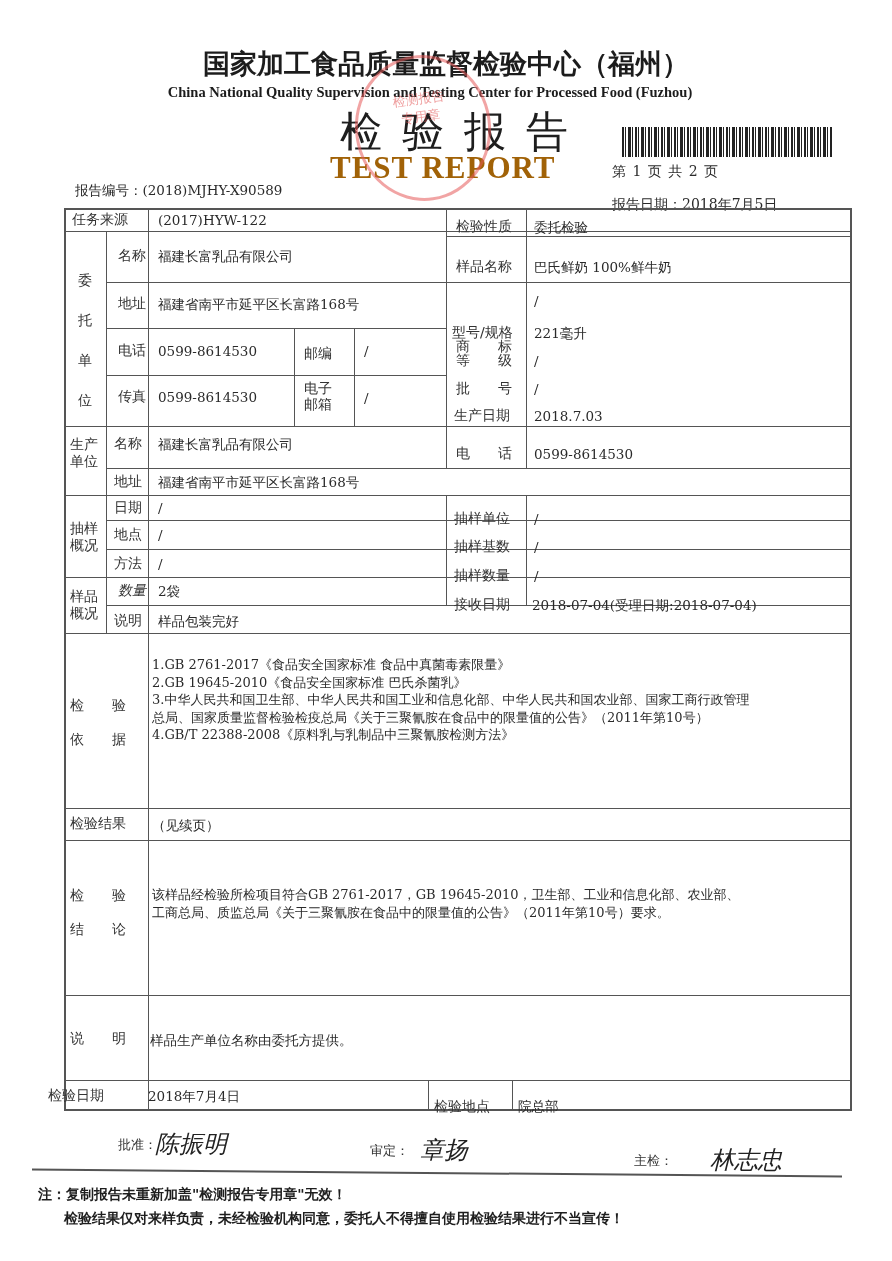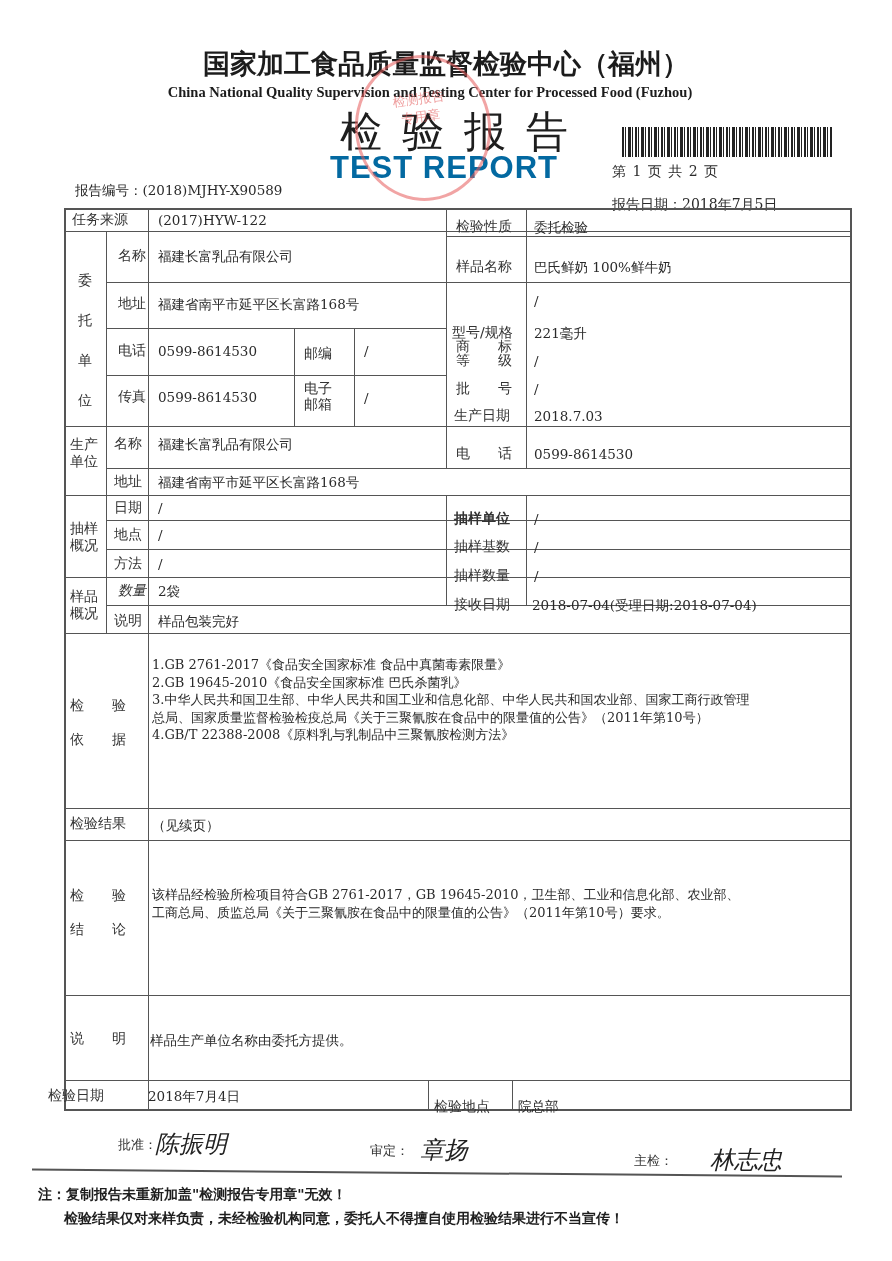--- a/index.html
+++ b/index.html
@@ -16,22 +16,22 @@
   }
   .hdr-en {
     left: 0; width: 828px; top: 84px; text-align: center;
     font-family: "Liberation Serif", serif; font-weight: bold; font-size: 14.5px; color: #1c1c1c; margin-left: 16px;
   }
   .hdr-report-cn {
     left: 340px; top: 104px; font-family: "DejaVu Sans", sans-serif;
     font-size: 42px; letter-spacing: 20px; color: #1e1e1e; font-weight: 300;
   }
   .hdr-report-en {
-    left: 330px; top: 150px; font-family: Liberation Sans, sans-serif;
-    font-weight: bold; font-size: 31px; color: #0369a1; letter-spacing: 1px;
+    left: 330px; top: 150px; font-family: Liberation Serif, serif;
+    font-weight: bold; font-size: 31px; color: #a16207; letter-spacing: 1px;
   }
   .barcode {
     left: 622px; top: 127px; width: 210px; height: 30px;
     background: repeating-linear-gradient(90deg,
       #222 0px, #222 2px, #fff 2px, #fff 3px, #222 3px, #222 4px, #fff 4px, #fff 6px,
       #222 6px, #222 9px, #fff 9px, #fff 10px, #222 10px, #222 11px, #fff 11px, #fff 13px);
   }
   .page-info { left: 612px; top: 163px; font-size: 14px; letter-spacing: 1px; }
   .report-date { left: 612px; top: 196px; font-size: 14px; }
   .report-no { left: 75px; top: 182px; font-size: 13.5px; }
@@ -174,21 +174,21 @@
   <div class="cell lbl" style="left:4px;top:310px;line-height:17px;">
     <div>抽样</div>
     <div>概况</div>
   </div>
   <div class="cell lbl" style="left:48px;top:289px;">日期</div>
   <div class="cell val" style="left:92px;top:290px;">/</div>
   <div class="cell lbl" style="left:48px;top:316px;">地点</div>
   <div class="cell val" style="left:92px;top:317px;">/</div>
   <div class="cell lbl" style="left:48px;top:345px;">方法</div>
   <div class="cell val" style="left:92px;top:346px;">/</div>
-  <div class="cell lbl" style="left:388px;top:300px;font-weight:bold;">抽样单位</div>
+  <div class="cell lbl" style="left:388px;top:300px;">抽样单位</div>
   <div class="cell val" style="left:468px;top:301px;">/</div>
   <div class="cell lbl" style="left:388px;top:328px;">抽样基数</div>
   <div class="cell val" style="left:468px;top:329px;">/</div>
   <div class="cell lbl" style="left:388px;top:357px;">抽样数量</div>
   <div class="cell val" style="left:468px;top:358px;">/</div>
 
   <div class="cell lbl" style="left:4px;top:378px;line-height:17px;">
     <div>样品</div>
     <div>概况</div>
   </div>

